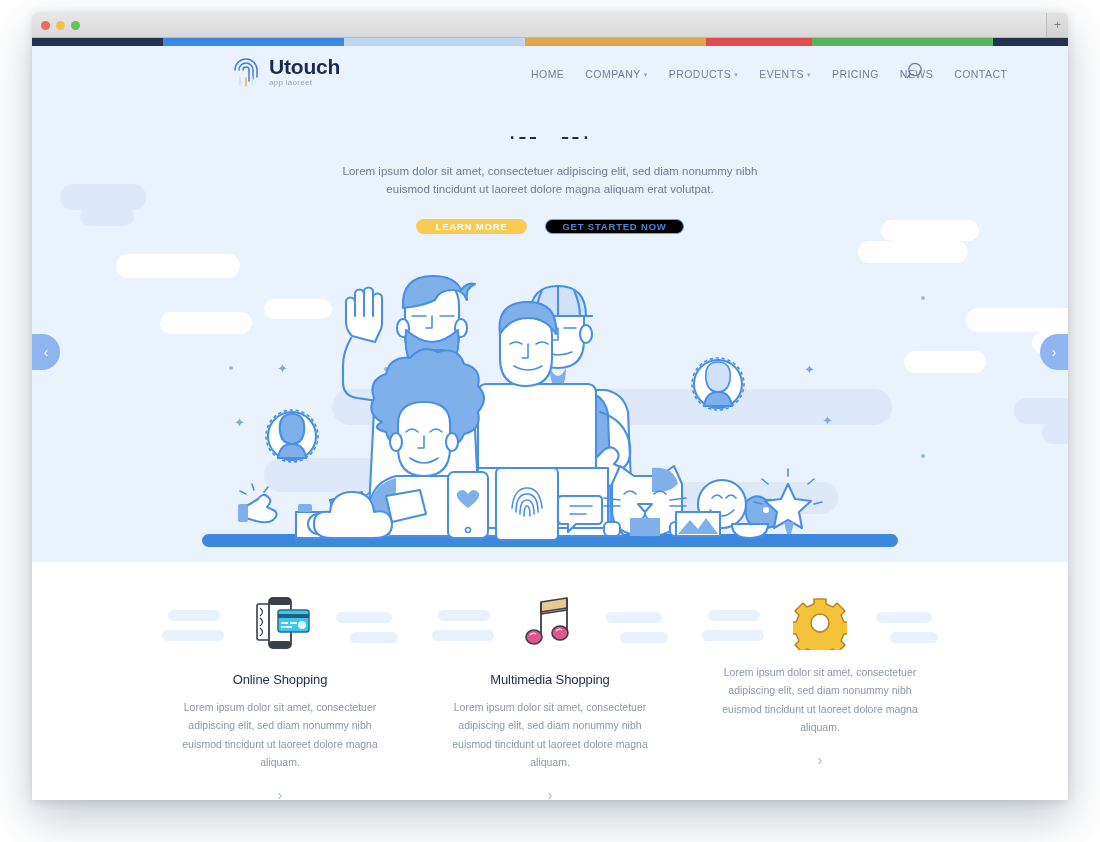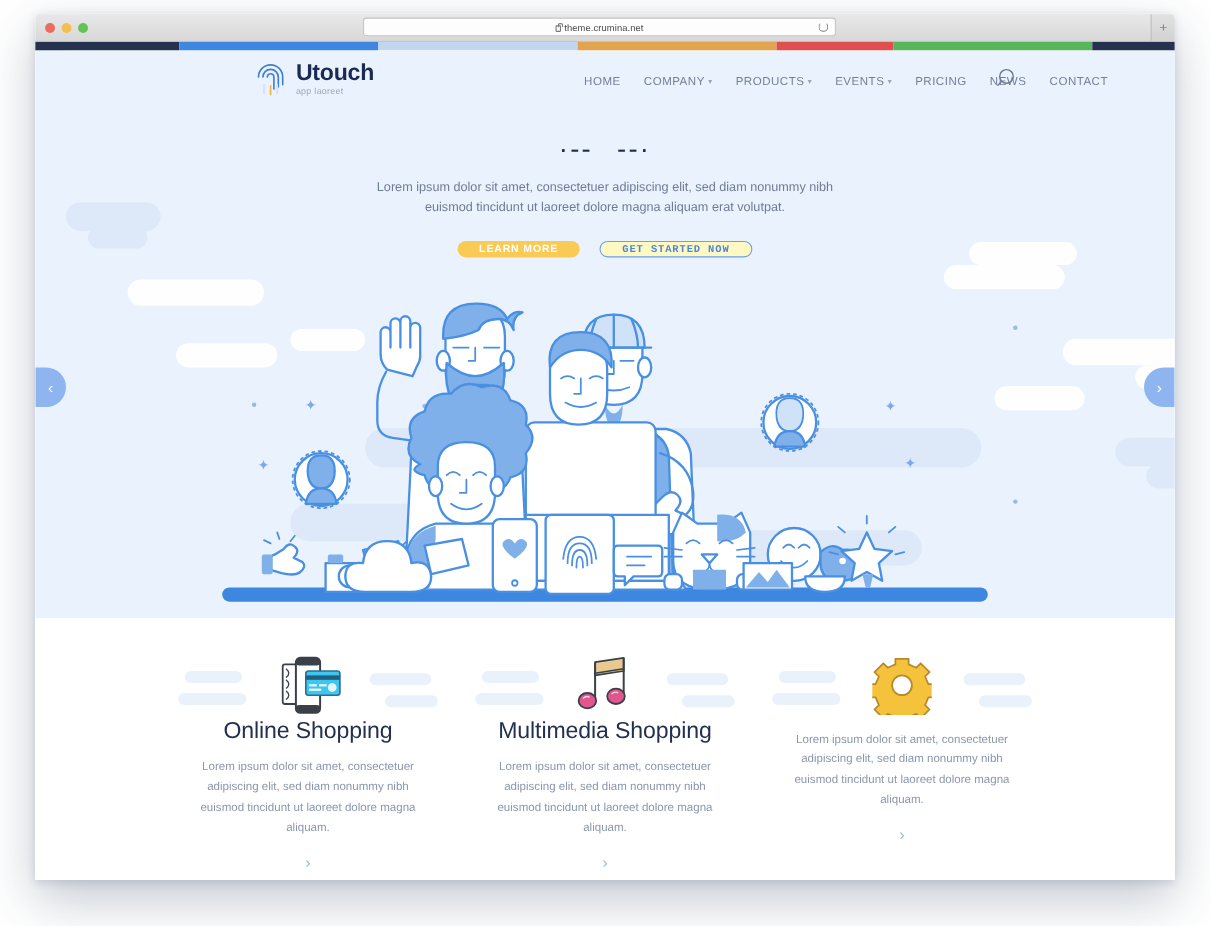--- a/index.html
+++ b/index.html
@@ -245,24 +245,23 @@
     letter-spacing: .8px;
     cursor: pointer;
   }
   .btn-primary {
     width: 111px;
     background: #f9cb55;
     color: #ffffff;
   }
   .btn-outline {
     width: 139px;
-    background: #fef9c3;
+    background: #000000;
     border: 1.4px solid #6f9fe8;
     color: #4e86da;
-    font-family: Liberation Mono, monospace;
   }
 
   
   .slider-arrow {
     position: absolute;
     top: 288px;
     width: 28px; height: 36px;
     background: #8fb5f0;
     display: flex;
     align-items: center;
@@ -306,22 +305,22 @@
     align-items: center;
     justify-content: center;
   }
   .ic-cloudbar {
     position: absolute;
     background: #e9f1fb;
     border-radius: 7px;
     height: 11px;
   }
   .feature-title {
-    margin-top: 1px;
-    font-size: 21px;
+    margin-top: 20px;
+    font-size: 13px;
     color: #23304f;
     letter-spacing: -.1px;
   }
   .feature-text {
     margin: 11px auto 0;
     width: 210px;
     font-size: 10.5px;
     line-height: 1.75;
     color: #8b97ab;
   }
@@ -335,24 +334,20 @@
 </head>
 <body>
 
 <div class="browser-window">
 
   <div class="titlebar">
     <div class="traffic">
       <span class="dot red"></span>
       <span class="dot yellow"></span>
       <span class="dot green"></span>
-    </div>
-    <div class="urlbar">
-      <span class="urlbar-text"><span class="lock-ico"></span><span>theme.crumina.net</span></span>
-      <span class="reload-ico"></span>
     </div>
     <div class="tab-plus">+</div>
   </div>
 
   <div class="stripe" id="stripe">
       <span style="background: rgb(37, 50, 79); width: 156px;"></span>
       <span style="background: rgb(61, 135, 224); width: 216px;"></span>
       <span style="background: rgb(194, 214, 239); width: 216px;"></span>
       <span style="background: rgb(227, 164, 79); width: 216px;"></span>
       <span style="background: rgb(224, 79, 79); width: 126px;"></span>

